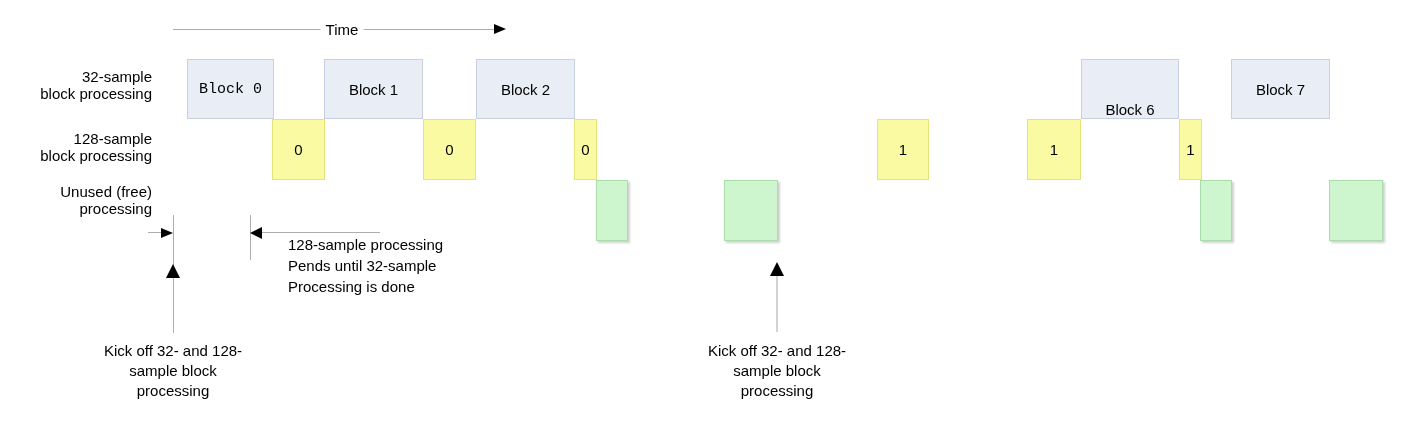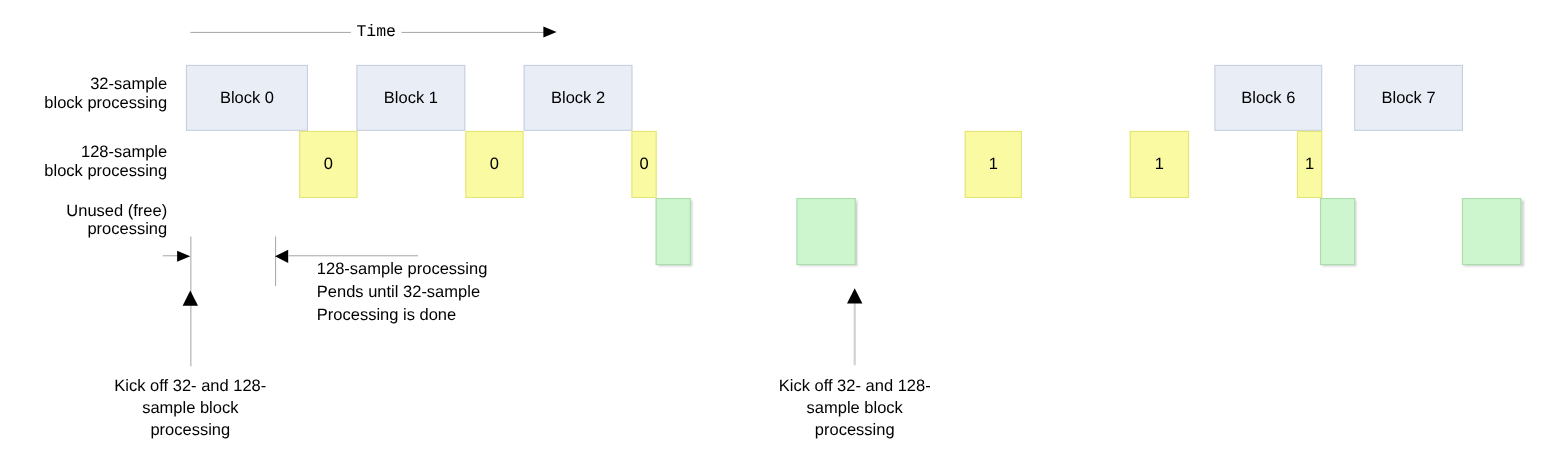--- a/index.html
+++ b/index.html
@@ -54,39 +54,39 @@
     border-left:7px solid transparent; border-right:7px solid transparent;
     border-bottom:14px solid #000; }
 </style>
 </head>
 <body>
 
 <div class="canvas">
 
   <div class="hline" style="left:173px; top:29px; width:322px;"></div>
   <div class="ah-right" style="left:494px; top:24px;"></div>
-  <span class="time-label" style="left:342px; top:21px;font-family:Liberation Mono, monospace;">Time</span>
+  <span class="time-label" style="left:342px; top:21px;">Time</span>
 
   <div class="row-label" style="top:68px;">32-sample
 block processing</div>
   <div class="row-label" style="top:130px;">128-sample
 block processing</div>
   <div class="row-label" style="top:183px;">Unused (free)
 processing</div>
 
-  <div class="block" style="left:169px; width:111px;">
+  <div class="block" style="left:187px; width:87px;font-family:Liberation Mono, monospace;">
       <span>Block 0</span>
     </div>
   <div class="block" style="left:324px; width:99px;">
       <span>Block 1</span>
     </div>
   <div class="block" style="left:476px; width:99px;">
       <span>Block 2</span>
     </div>
-  <div class="block" style="left:1104px; width:98px;">
+  <div class="block" style="left:1081px; width:98px;align-items:flex-end;">
       <span>Block 6</span>
     </div>
   <div class="block" style="left:1231px; width:99px;">
       <span>Block 7</span>
     </div>
 
   <div class="ybox" style="left:272px; width:53px;">
       <span>0</span>
     </div>
   <div class="ybox" style="left:423px; width:53px;">

